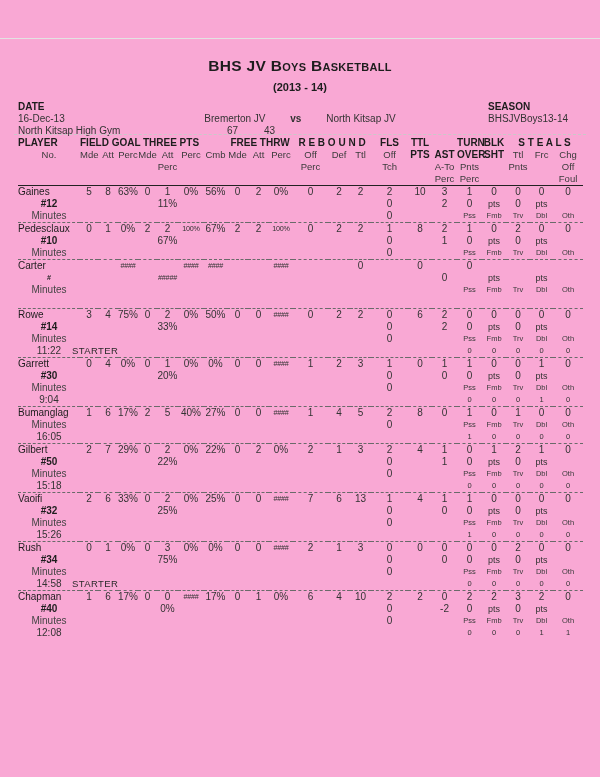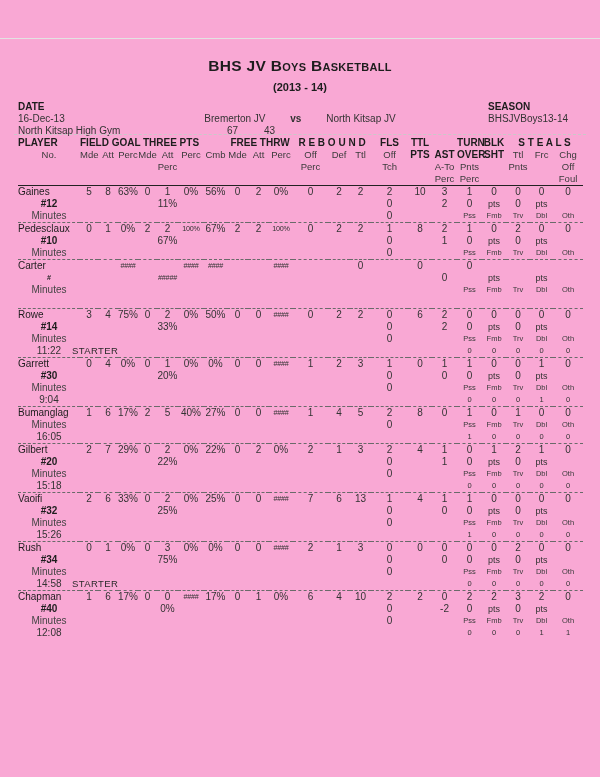--- a/index.html
+++ b/index.html
@@ -699,21 +699,21 @@
           <td class="">2</td>
           <td class="">4</td>
           <td class="">1</td>
           <td class="">0</td>
           <td class="">1</td>
           <td class="">2</td>
           <td class="">1</td>
           <td class="">0</td>
         </tr>
         <tr>
-          <td class="num">#20</td>
+          <td class="num">#50</td>
           <td></td>
           <td></td>
           <td></td>
           <td></td>
           <td class="">22%</td>
           <td></td>
           <td></td>
           <td></td>
           <td></td>
           <td></td>

